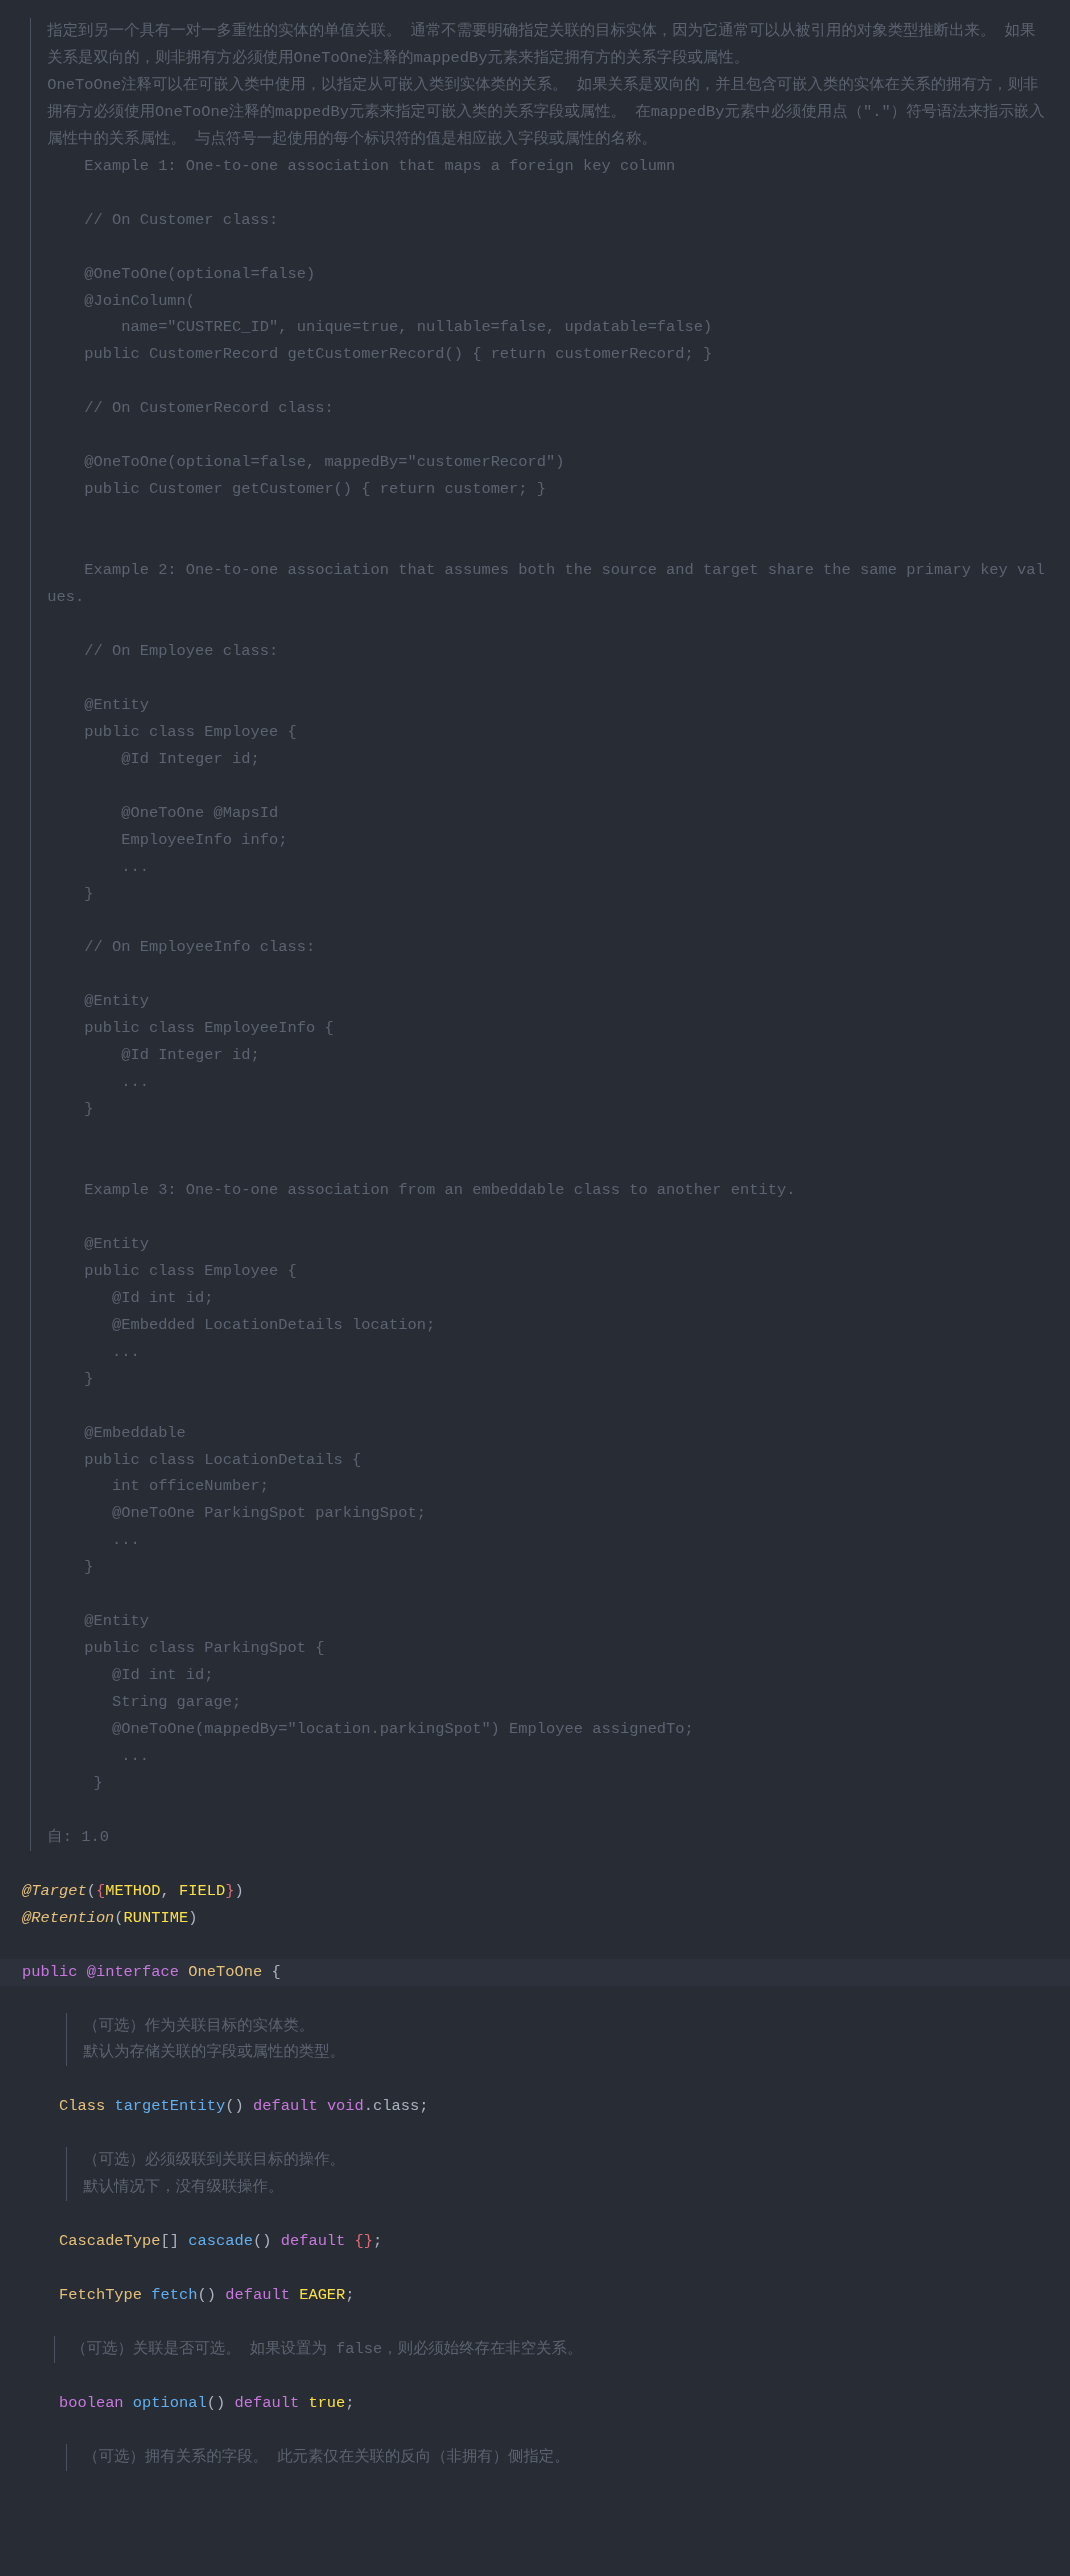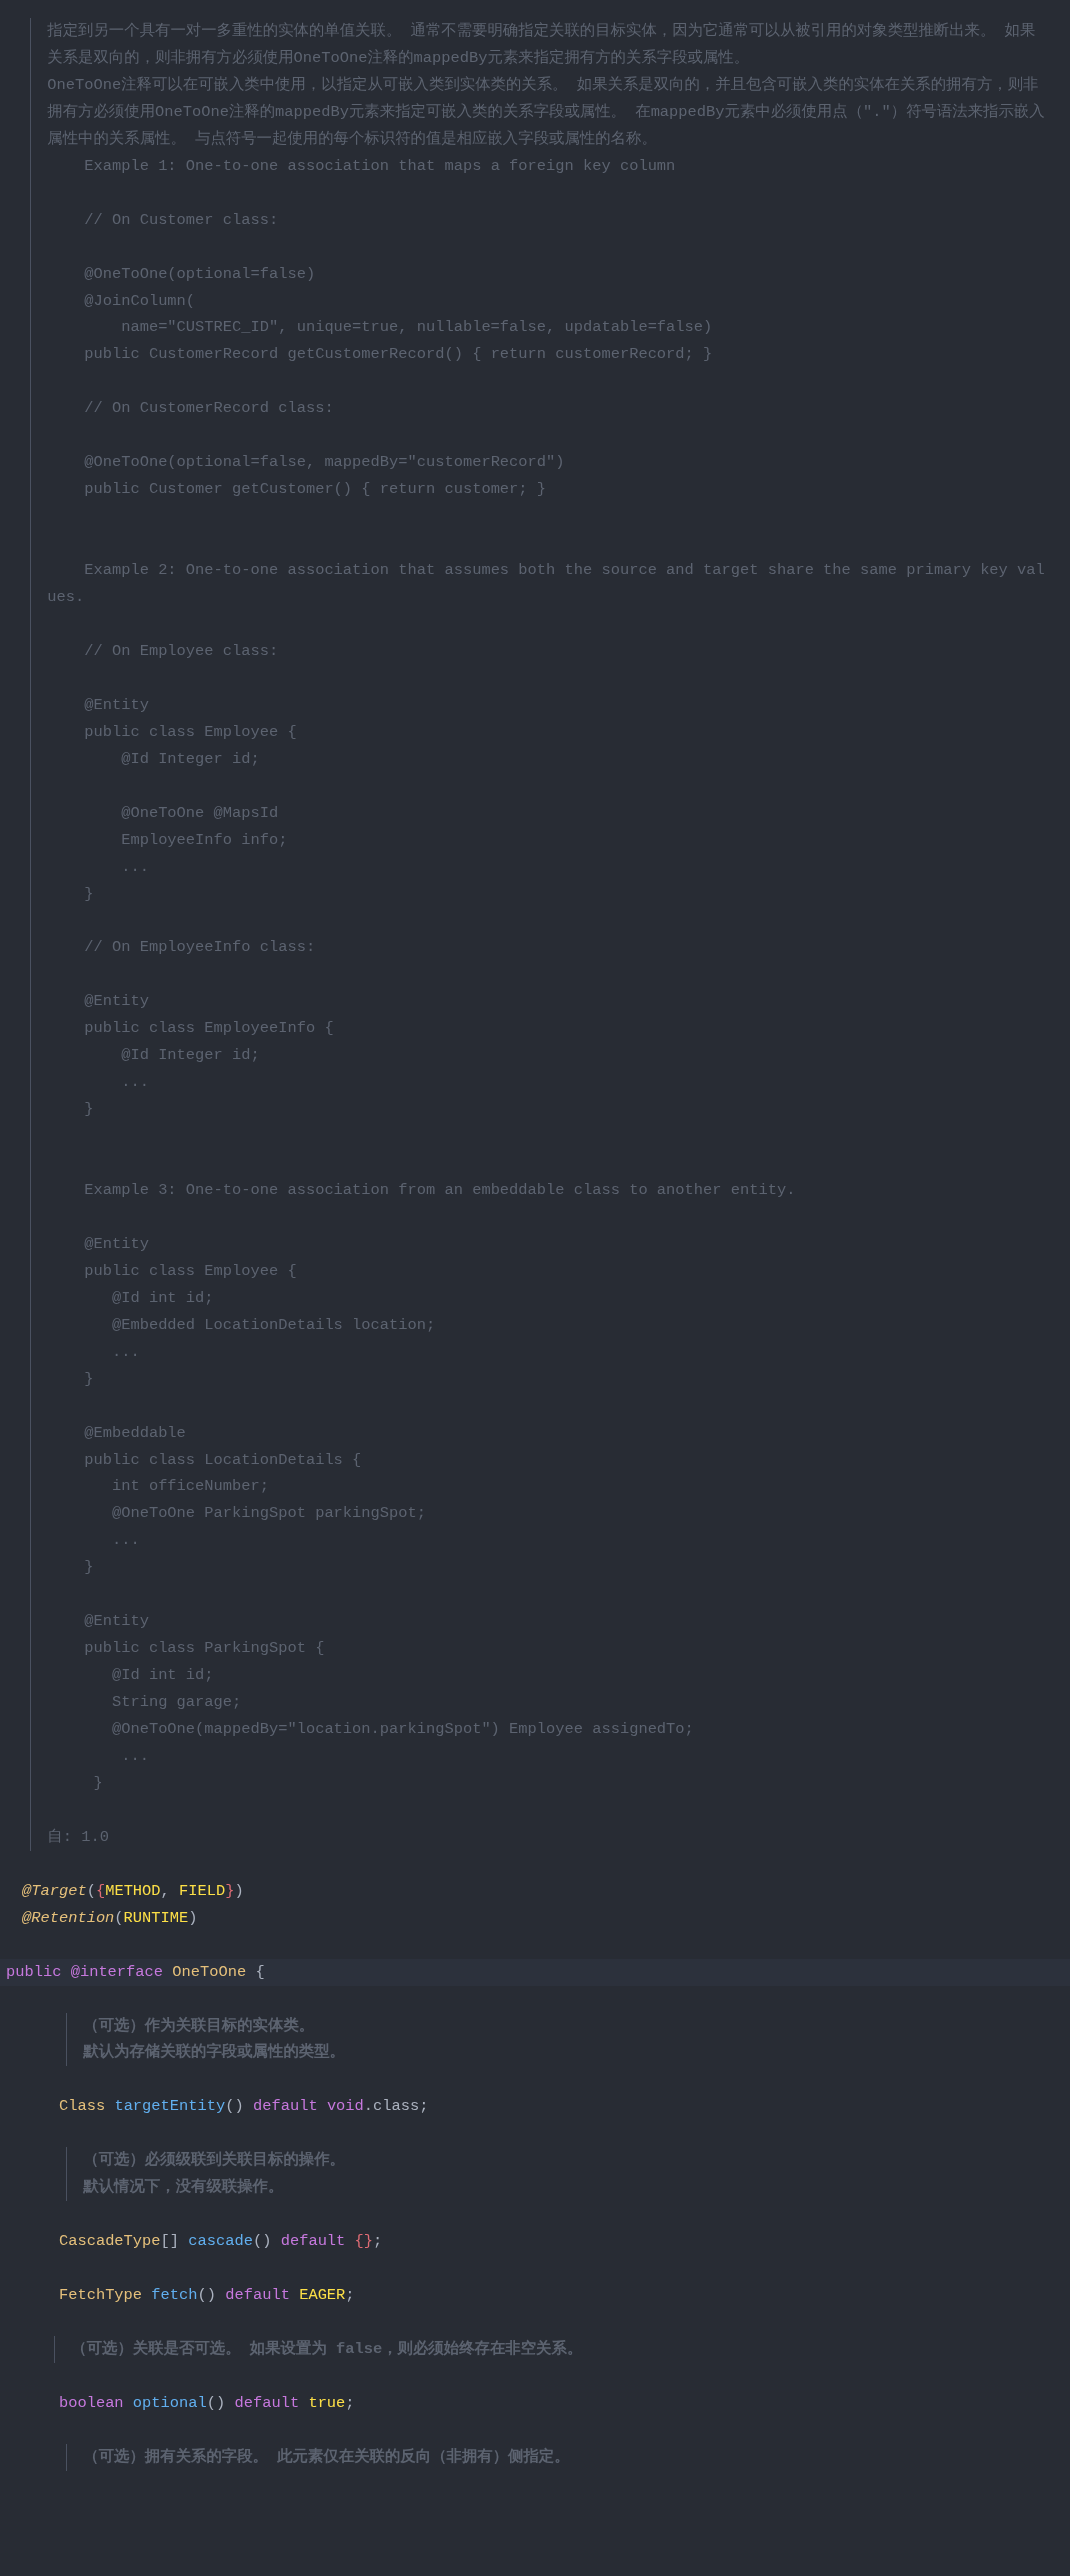--- a/index.html
+++ b/index.html
@@ -25,36 +25,35 @@
     color: #5c6370;
     border-left: 1.8px solid #4a5160;
     padding-left: 16.3px;
     margin-left: 8px;
   }
   .comment-block-inner {
     color: #5c6370;
     border-left: 1.8px solid #4a5160;
     padding-left: 16.3px;
     margin-left: 3.6px;
-    font-weight: bold;
   }
   .kw { color: #c678dd; }
   .ann { color: #e5c07b; font-style: italic; }
   .paren { color: #abb2bf; }
   .brace { color: #e06c75; }
   .const { color: #fde047; margin-top: 20px; }
   .ident { color: #e5c07b; }
   .method { color: #61afef; }
   .plain { color: #abb2bf; }
   .highlight-line {
     background: #2c313c;
     display: block;
     margin-left: -22px;
     margin-right: -22px;
-    padding-left: 6px;
+    padding-left: 22px;
     padding-right: 22px;
   }
 </style>
 </head>
 <body>
 
 <div class="code-block">
 <div class="code-content"><div class="comment-block"><span>指定到另一个具有一对一多重性的实体的单值关联。 通常不需要明确指定关联的目标实体，因为它通常可以从被引用的对象类型推断出来。 如果关系是双向的，则非拥有方必须使用OneToOne注释的mappedBy元素来指定拥有方的关系字段或属性。</span>
 <span>OneToOne注释可以在可嵌入类中使用，以指定从可嵌入类到实体类的关系。 如果关系是双向的，并且包含可嵌入类的实体在关系的拥有方，则非拥有方必须使用OneToOne注释的mappedBy元素来指定可嵌入类的关系字段或属性。 在mappedBy元素中必须使用点（"."）符号语法来指示嵌入属性中的关系属性。 与点符号一起使用的每个标识符的值是相应嵌入字段或属性的名称。</span>
 <span>    Example 1: One-to-one association that maps a foreign key column</span>

